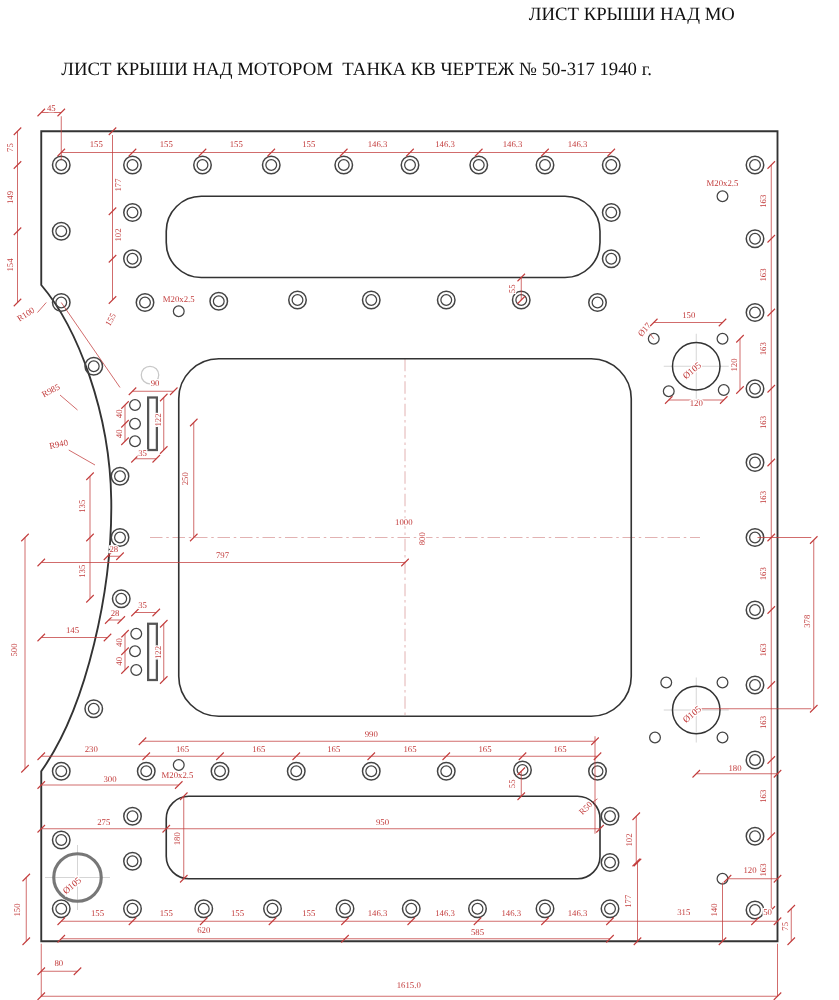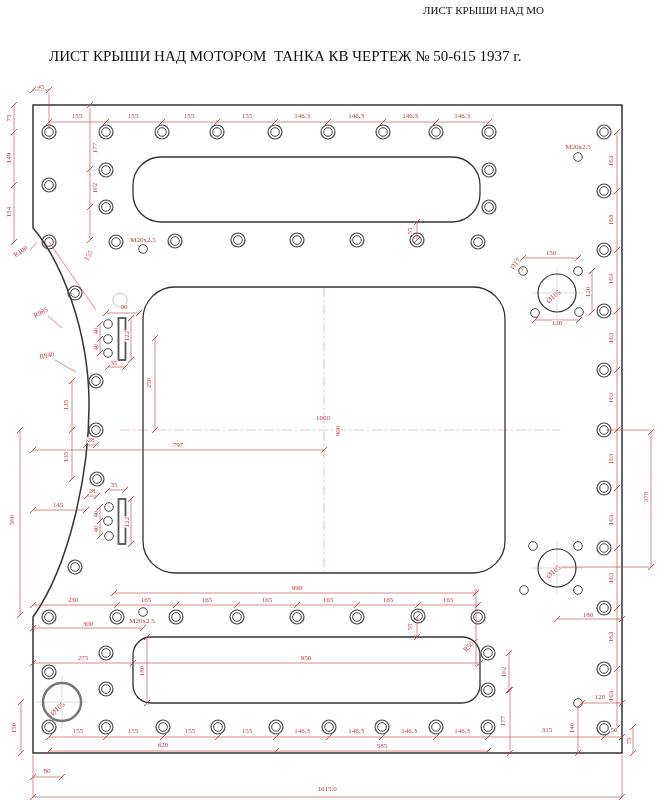--- a/index.html
+++ b/index.html
@@ -1,27 +1,27 @@
 <!DOCTYPE html>
 <html><head>
 <meta charset="utf-8">
 <style>
   html,body{margin:0;padding:0;background:#ffffff;}
   .page{position:relative;width:671px;height:800px;background:#fff;overflow:hidden;
         font-family:"Liberation Serif", serif;}
-  .hdr-frag{position:absolute;left:423px;top:4px;font-size:11px;color:#111;white-space:nowrap;text-align:center;}
+  .hdr-frag{position:absolute;left:423px;top:4px;font-size:15px;color:#111;white-space:nowrap;text-align:center;}
   .title{position:absolute;left:49px;top:48px;font-size:15px;color:#111;white-space:pre;}
   svg{position:absolute;left:0;top:0;}
 </style>
 </head>
 <body>
 
 <div class="page">
   <div class="hdr-frag">ЛИСТ КРЫШИ НАД МО</div>
-  <div class="title">ЛИСТ КРЫШИ НАД МОТОРОМ  ТАНКА КВ ЧЕРТЕЖ № 50-615 1937 г.</div>
+  <div class="title">ЛИСТ КРЫШИ НАД МОТОРОМ  ТАНКА КВ ЧЕРТЕЖ № 50-317 1940 г.</div>
   <svg id="dwg" width="671" height="800" viewBox="0 0 671 800">
       <line x1="120" y1="430" x2="560" y2="430" stroke="#d89898" stroke-width="0.6" stroke-dasharray="10 3 2 3"></line>
       <line x1="324" y1="287" x2="324" y2="573" stroke="#d89898" stroke-width="0.6" stroke-dasharray="10 3 2 3"></line>
       <path d="M33,105 L622,105 L622,753 L33,753 L33,617 C70,565 90,470 89,400 C88,330 62,262 33,228 Z" fill="none" stroke="#333333" stroke-width="1.5"></path>
       <rect x="133" y="157" width="347" height="65" rx="28" ry="28" fill="none" stroke="#333333" stroke-width="1.3"></rect>
       <rect x="143" y="287" width="362" height="286" rx="32" ry="32" fill="none" stroke="#333333" stroke-width="1.3"></rect>
       <rect x="133" y="637" width="347" height="66" rx="18" ry="18" fill="none" stroke="#333333" stroke-width="1.3"></rect>
       <rect x="118.5" y="318" width="7" height="42" fill="none" stroke="#555" stroke-width="1.8"></rect>
       <rect x="118.5" y="499" width="7" height="45" fill="none" stroke="#555" stroke-width="1.8"></rect>
       <circle cx="120" cy="300" r="7" fill="none" stroke="#c8c8c8" stroke-width="1"></circle>

